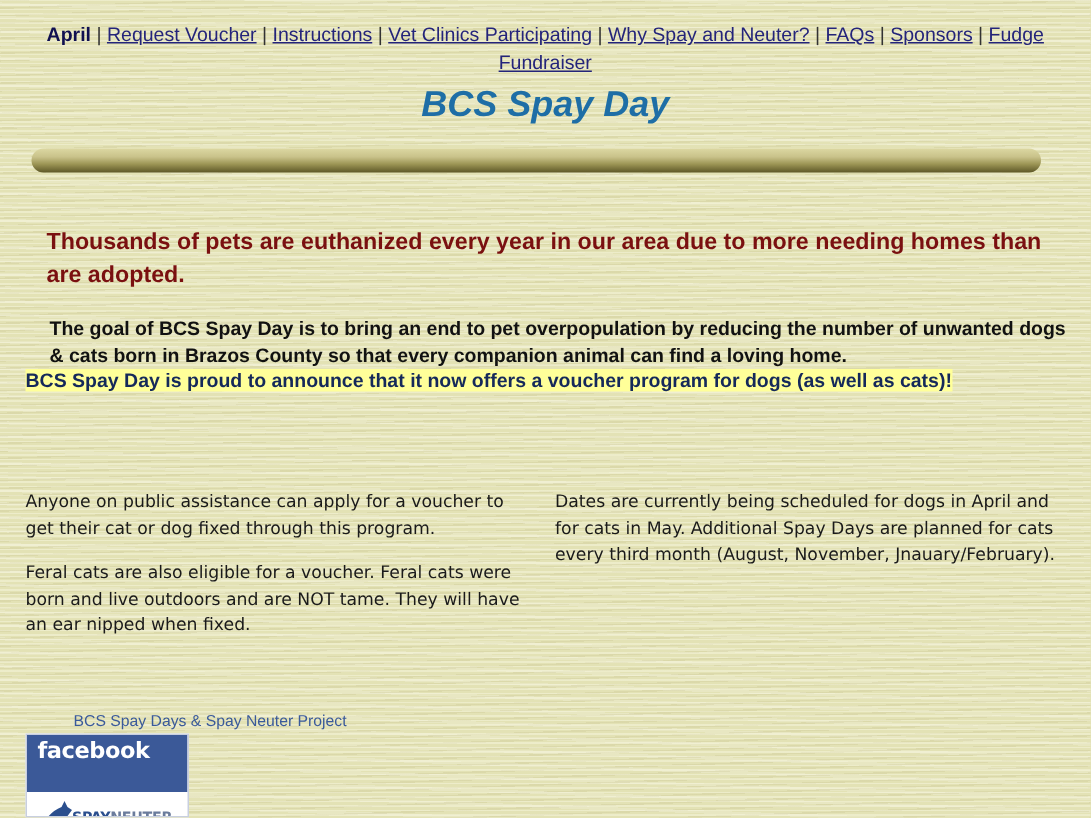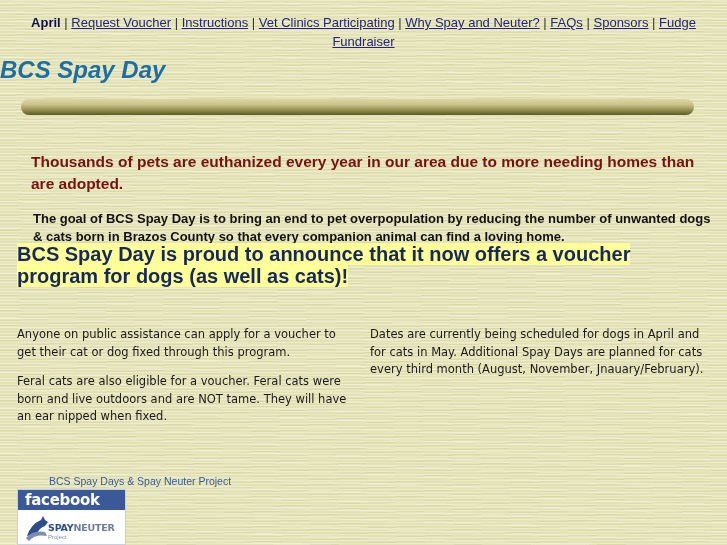--- a/index.html
+++ b/index.html
@@ -15,61 +15,61 @@
     }
     .nav {
       position: absolute; left: 0; top: 13px; width: 727px;
       text-align: center; font-size: 13px; line-height: 19px; color: #1b1b5a;
     }
     .nav .inner { width: 700px; margin: 0 auto; }
     .nav a { color: #24247a; text-decoration: underline; }
     .nav a.home { font-weight: bold; text-decoration: none; color: #101050; }
     .nav .sep { color: #333; }
     .title {
-      position: absolute; left: 0; top: 56px; width: 727px; text-align: left;
+      position: absolute; left: 0; top: 56px; width: 727px; text-align: center;
       font-size: 24px; font-weight: bold; font-style: italic; color: #1e6ea6;
       margin: 0;
     }
     .bar {
       position: absolute; left: 21px; top: 99px; width: 673px; height: 16px;
       border-radius: 8px;
       background: linear-gradient(180deg, #dcd8a2 0%, #c9c28a 35%, #9c9555 65%, #5e5828 100%);
     }
     .headline {
       position: absolute; left: 17px; top: 137px; width: 690px;
       font-size: 15.5px; font-weight: bold; line-height: 22px; color: #7a1010; margin: 14px;
     }
     .goal {
       position: absolute; left: 17px; top: 194px; width: 690px;
       font-size: 13px; font-weight: bold; line-height: 18px; color: #111; margin: 16px;
     }
     .announce {
       position: absolute; left: 17px; top: 243px; width: 700px;
-      font-size: 20px; font-weight: bold; line-height: 22px; color: #15295a; margin: 0;
+      font-size: 13px; font-weight: bold; line-height: 22px; color: #15295a; margin: 0;
     }
     .announce span { background: #ffff99; }
     .col {
       position: absolute; top: 326px; font-size: 12.5px; line-height: 17.5px; color: #1a1a1a;
       font-family: "DejaVu Sans", sans-serif; font-size: 11.5px;
     }
     .col p { margin: 0 0 12px 0; }
     .col.left { left: 17px; width: 330px; }
     .col.right { left: 370px; width: 340px; }
     .fb-link {
       position: absolute; left: 17px; top: 475px; font-size: 10.5px; color: #3a5a9a;
       font-family: "Liberation Sans", sans-serif;
       padding-left: 32px;
     }
     .fb-badge {
       position: absolute; left: 17px; top: 489px; width: 109px; height: 56px;
       background: #fff; border: 1px solid #c8cfe0; box-sizing: border-box; overflow: hidden;
     }
     .fb-head {
       background: #3b5998; color: #fff; font-weight: bold; font-size: 15px;
-      height: 20px; line-height: 20px; padding-left: 7px;
+      height: 38px; line-height: 20px; padding-left: 7px;
       font-family: "DejaVu Sans", sans-serif; letter-spacing: -0.3px;
     }
     .sn-logo { position: relative; height: 35px; }
     .sn-logo svg { position: absolute; left: 7px; top: 4px; }
     .sn-text {
       position: absolute; left: 30px; top: 12px; font-size: 9.5px; font-weight: bold;
       font-family: "DejaVu Sans", sans-serif; letter-spacing: -0.2px;
     }
     .sn-text .spay { color: #2b4f8e; }
     .sn-text .neuter { color: #6b7c9c; font-weight: bold; }

